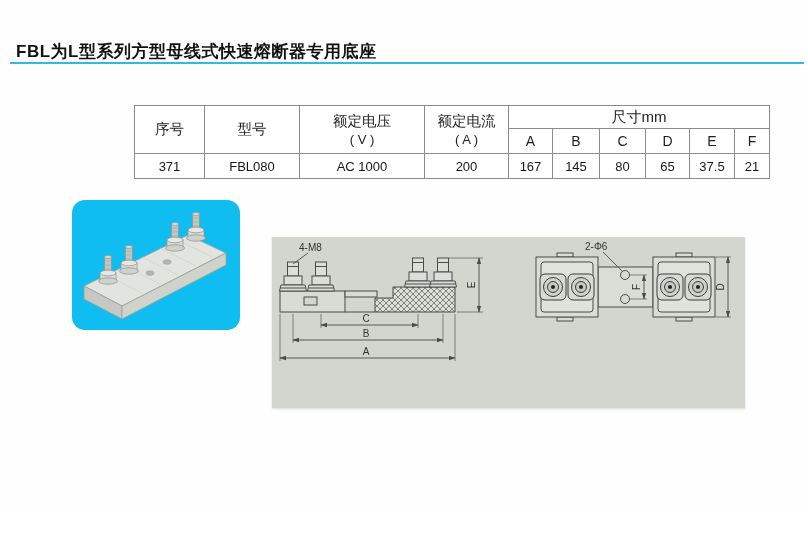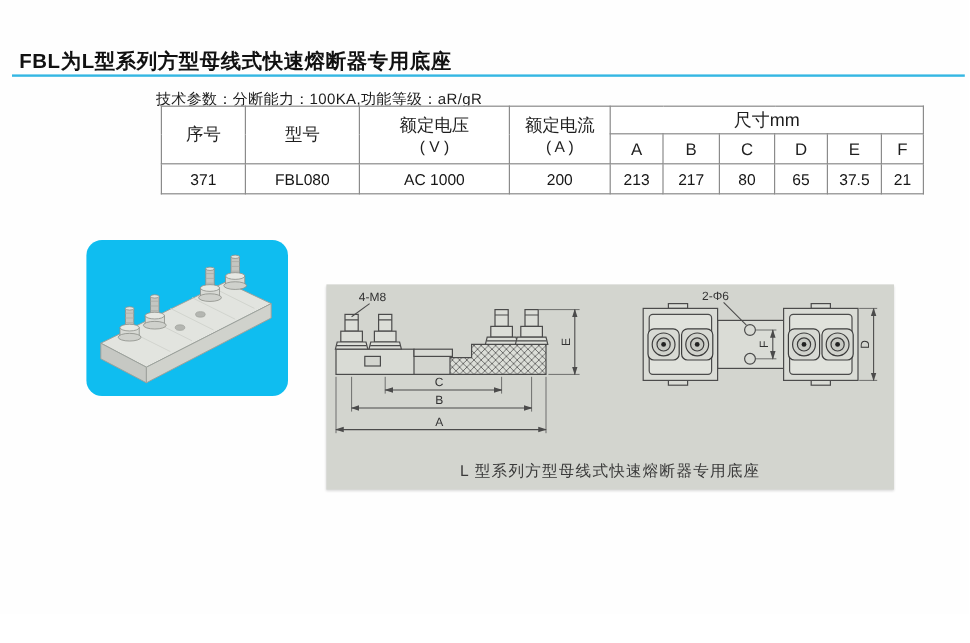--- a/index.html
+++ b/index.html
@@ -7,21 +7,21 @@
   .page{position:relative;width:808px;height:512px;background:#fefefe;}
 
   
   .title{position:absolute;left:16px;top:40px;font-size:17px;font-weight:bold;color:#111;letter-spacing:0.5px;}
   .title-rule{position:absolute;left:10px;top:62px;width:794px;height:2px;}
 
   
   .tech{position:absolute;left:130px;top:75px;font-size:12.5px;color:#1c1c1c;letter-spacing:0.3px;}
 
   
-  table.spec{position:absolute;left:134px;top:88px;border-collapse:collapse;table-layout:fixed;background:#fff;}
+  table.spec{position:absolute;left:134px;top:105px;border-collapse:collapse;table-layout:fixed;background:#fff;}
   table.spec th,table.spec td{border:1px solid #8b8b8b;text-align:center;vertical-align:middle;padding:0;color:#1e1e1e;font-weight:500;}
   table.spec th{font-size:14.5px;}
   table.spec .sub{font-size:13px;display:block;margin-top:1px;}
   table.spec .main{display:block;}
   table.spec tr.r1{height:23px;}
   table.spec tr.r2{height:25px;}
   table.spec tr.data{height:25px;}
   table.spec tr.data td{font-size:13px;font-weight:normal;color:#161616;}
   table.spec th.dimh{font-size:15px;margin-left:44px;}
   table.spec tr.r2 th{font-size:14px;font-weight:normal;}
@@ -37,21 +37,20 @@
   .dimtext{font-size:10px;fill:#333;}
 </style>
 </head>
 <body>
 
 <div class="page">
 
   <div class="title">FBL为L型系列方型母线式快速熔断器专用底座</div>
   <div class="title-rule" style="background:#35b7e3;"></div>
 
-  <div class="tech">技术参数：分断能力：100KA,功能等级：aR/gR</div>
 
   <table class="spec">
     <colgroup>
       <col style="width:70px">
         <col style="width:95px">
         <col style="width:125px">
         <col style="width:84px">
       <col style="width:44px">
         <col style="width:47px">
         <col style="width:46px">
@@ -81,22 +80,22 @@
         <th>E</th>
         <th>F</th>
       </tr>
     </thead>
     <tbody>
       <tr class="data">
         <td>371</td>
         <td>FBL080</td>
         <td>AC 1000</td>
         <td>200</td>
-        <td>213</td>
-        <td>217</td>
+        <td>167</td>
+        <td>145</td>
         <td>80</td>
         <td>65</td>
         <td>37.5</td>
         <td>21</td>
       </tr>
     </tbody>
   </table>
 
   <div class="photo" style="background:#0fbdf0;">
     <svg width="168" height="130" viewBox="0 0 168 130">
@@ -243,16 +242,15 @@
         <g stroke="#4b4b4b" stroke-width="0.9" fill="none">
           <line x1="372" y1="38" x2="372" y2="62" marker-start="url(#arr)" marker-end="url(#arr)"></line>
           <line x1="456" y1="20" x2="456" y2="80" marker-start="url(#arr)" marker-end="url(#arr)"></line>
           <line x1="331" y1="15" x2="350" y2="34"></line>
         </g>
         <text transform="translate(368,50) rotate(-90)" class="dimtext" text-anchor="middle">F</text>
         <text transform="translate(452,50) rotate(-90)" class="dimtext" text-anchor="middle">D</text>
         <text x="313" y="13" class="dimtext">2-Φ6</text>
       </g>
     </svg>
-    <div class="caption">L 型系列方型母线式快速熔断器专用底座</div>
   </div>
 
 </div>
 
 </body></html>

